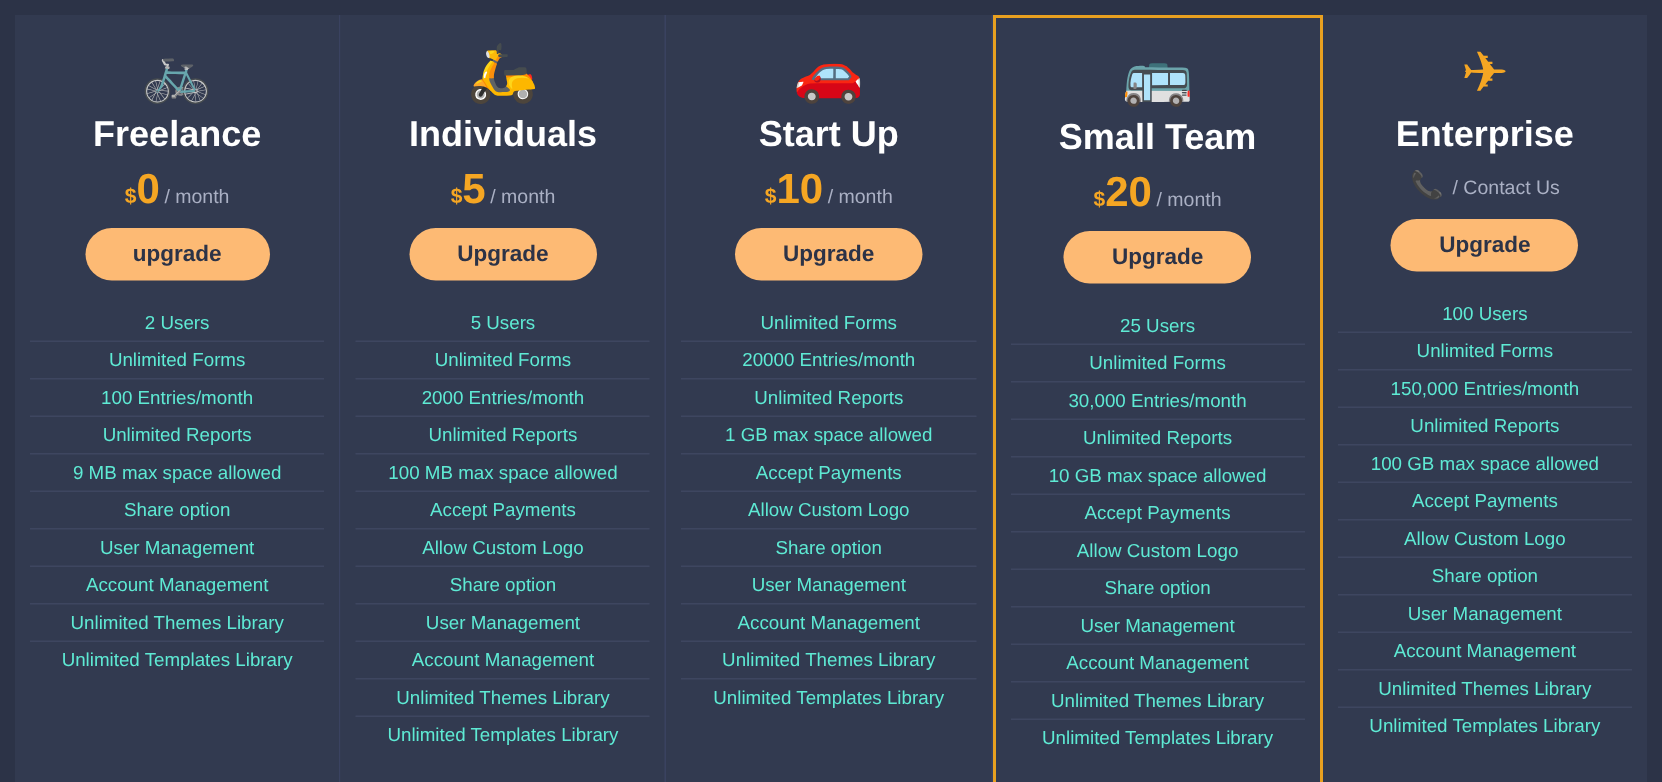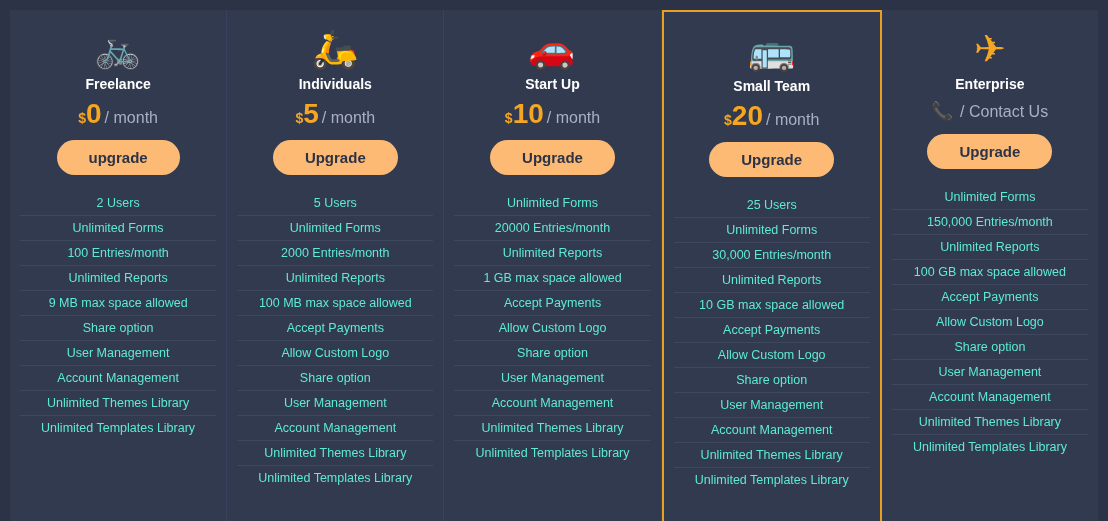--- a/index.html
+++ b/index.html
@@ -36,21 +36,21 @@
       background: #323a50;
       z-index: 2;
     }
     .plan-icon {
       font-size: 38px;
       color: #f5a623;
       margin-bottom: 8px;
       line-height: 1;
     }
     .plan-name {
-      font-size: 14px;
+      font-size: 24px;
       font-weight: 600;
       color: #ffffff;
       margin-bottom: 8px;
       text-align: center;
     }
     .plan-price {
       display: flex;
       align-items: baseline;
       margin-bottom: 12px;
       color: #f5a623;
@@ -62,21 +62,21 @@
       vertical-align: super;
       line-height: 1;
     }
     .plan-price .amount {
       font-size: 28px;
       font-weight: 700;
       color: #f5a623;
       line-height: 1;
     }
     .plan-price .period {
-      font-size: 16px;
+      font-size: 13px;
       color: #aab0c4;
       margin-left: 3px;
     }
     .upgrade-btn {
       background: #fdba74;
       color: #2c3347;
       border: none;
       border-radius: 25px;
       padding: 9px 32px;
       font-size: 15px;
@@ -207,20 +207,21 @@
     </div>
     <div class="plan">
       <div class="plan-icon">✈</div>
       <div class="plan-name">Enterprise</div>
       <div class="plan-price">
         <span class="phone-icon">📞</span>
         <span class="period">/ Contact Us</span>
       </div>
       <button class="upgrade-btn">Upgrade</button>
       <ul class="plan-features">
+        <li>100 Users</li>
         <li>Unlimited Forms</li>
         <li>150,000 Entries/month</li>
         <li>Unlimited Reports</li>
         <li>100 GB max space allowed</li>
         <li>Accept Payments</li>
         <li>Allow Custom Logo</li>
         <li>Share option</li>
         <li>User Management</li>
         <li>Account Management</li>
         <li>Unlimited Themes Library</li>

